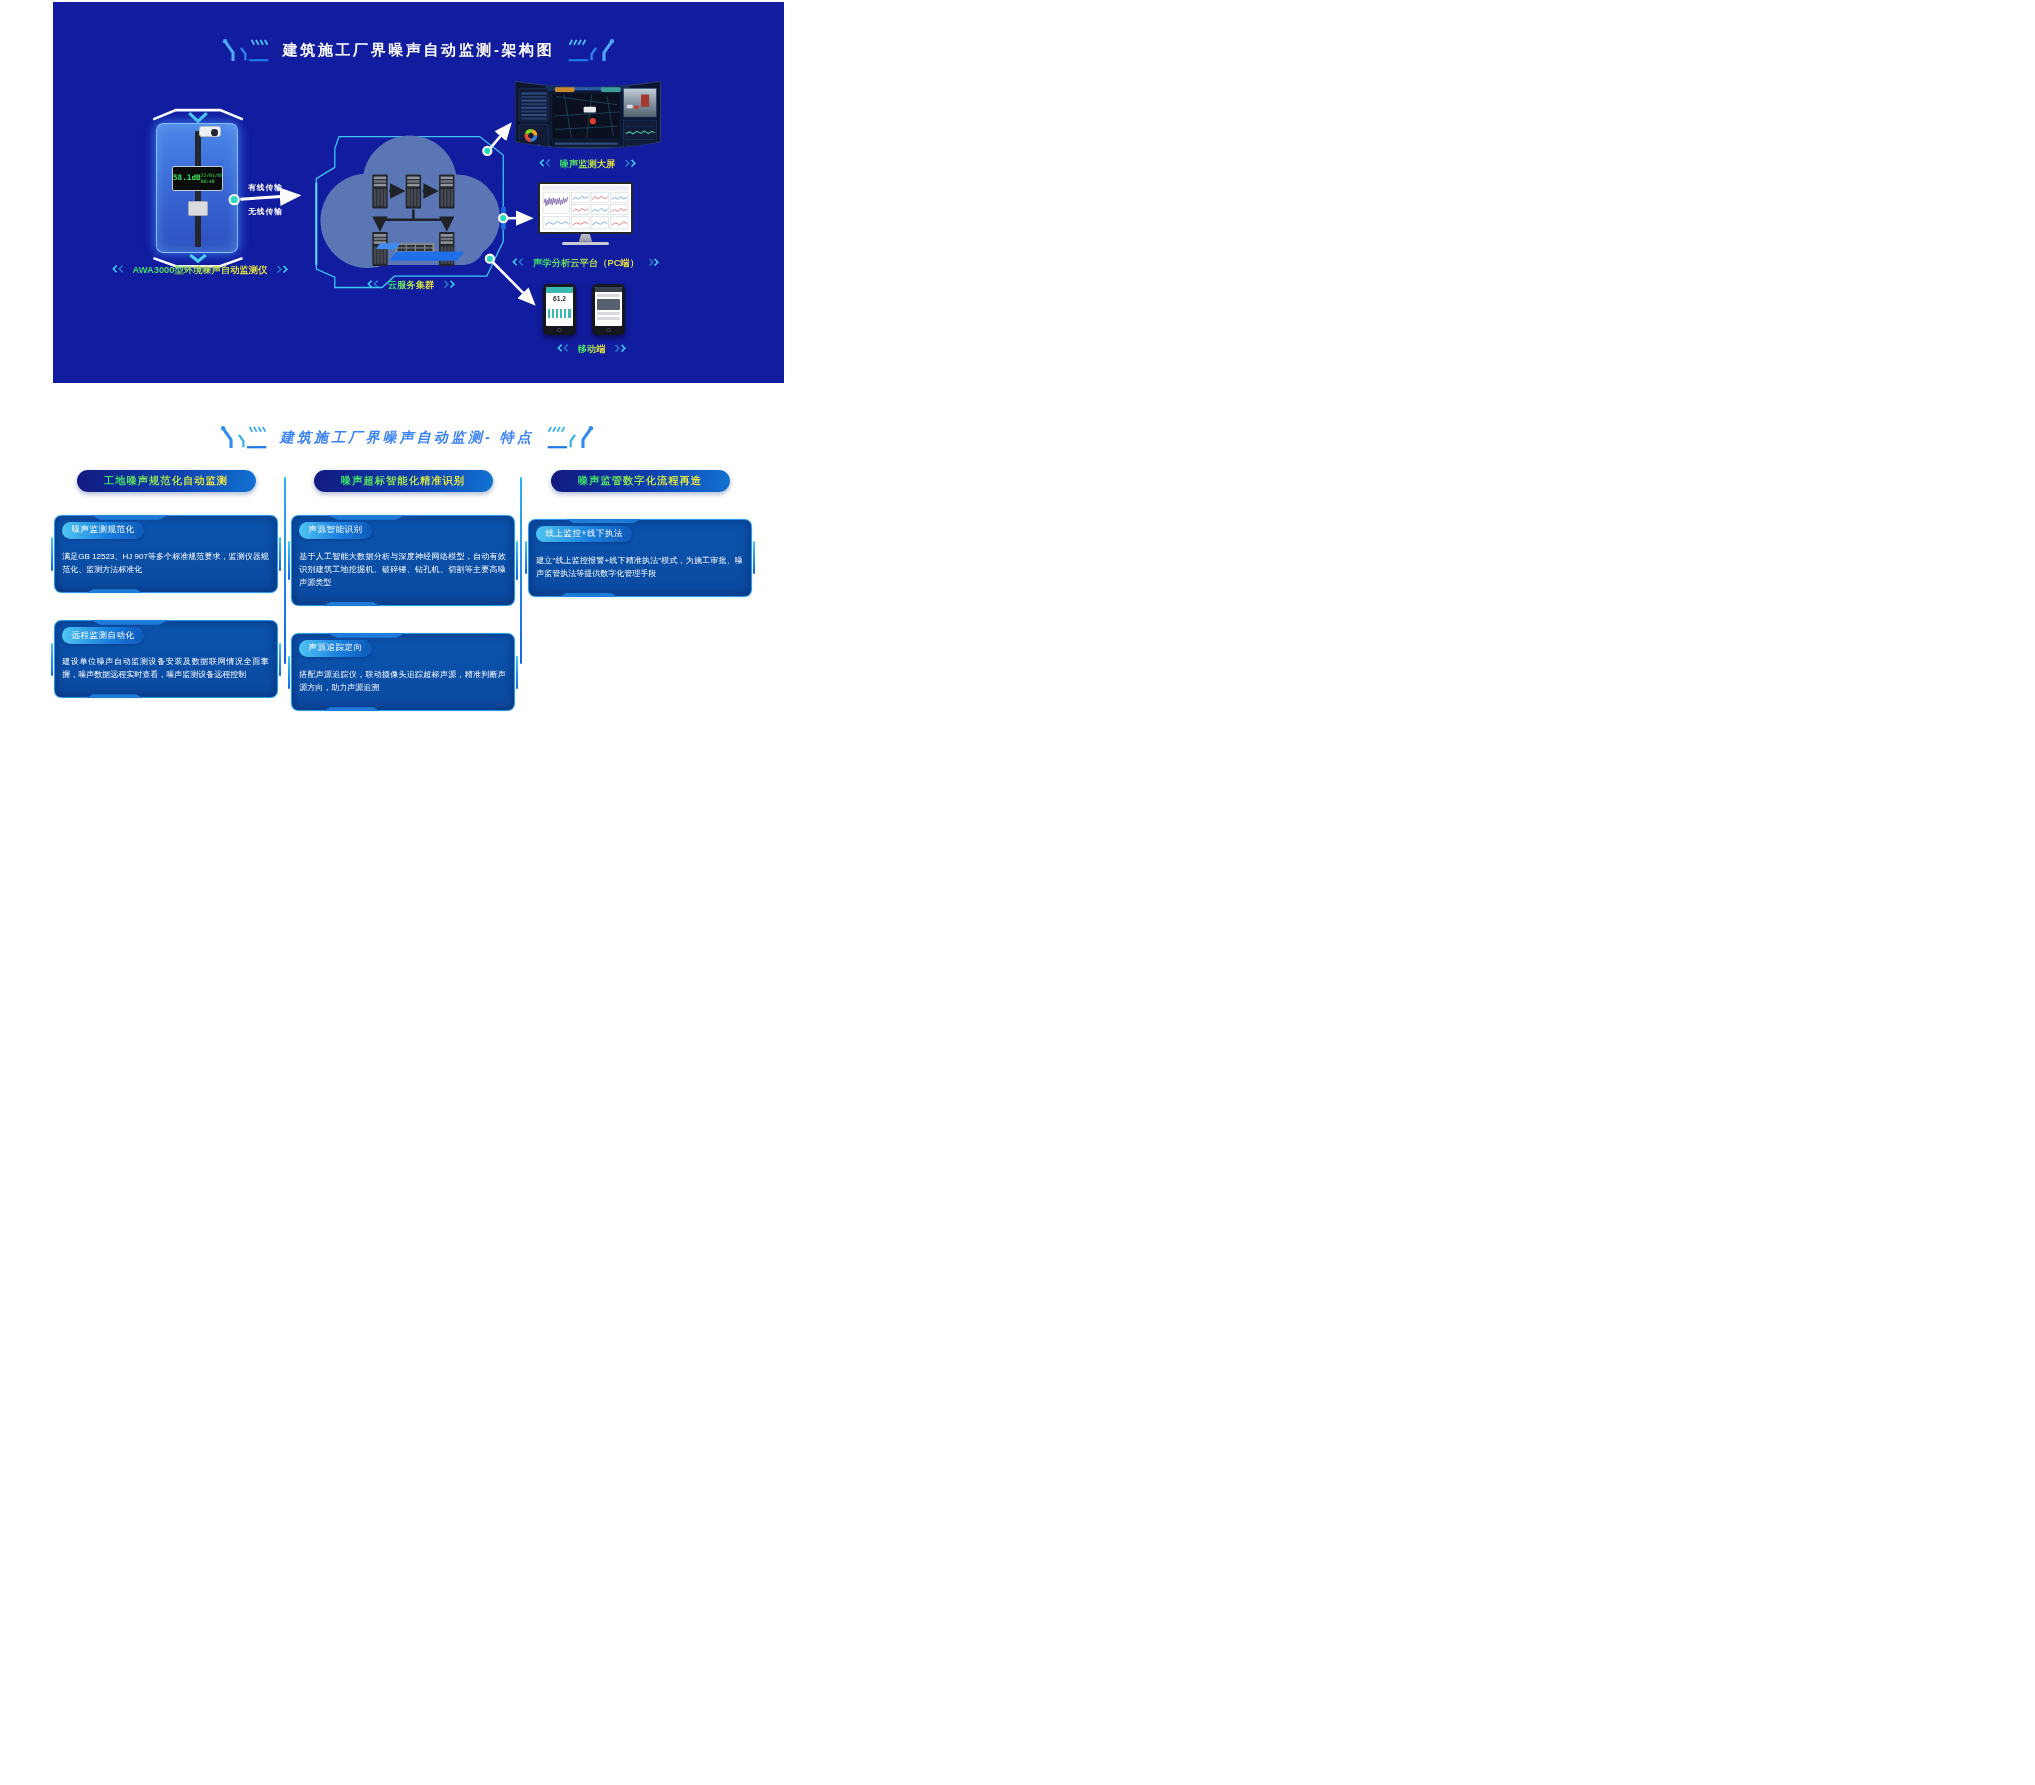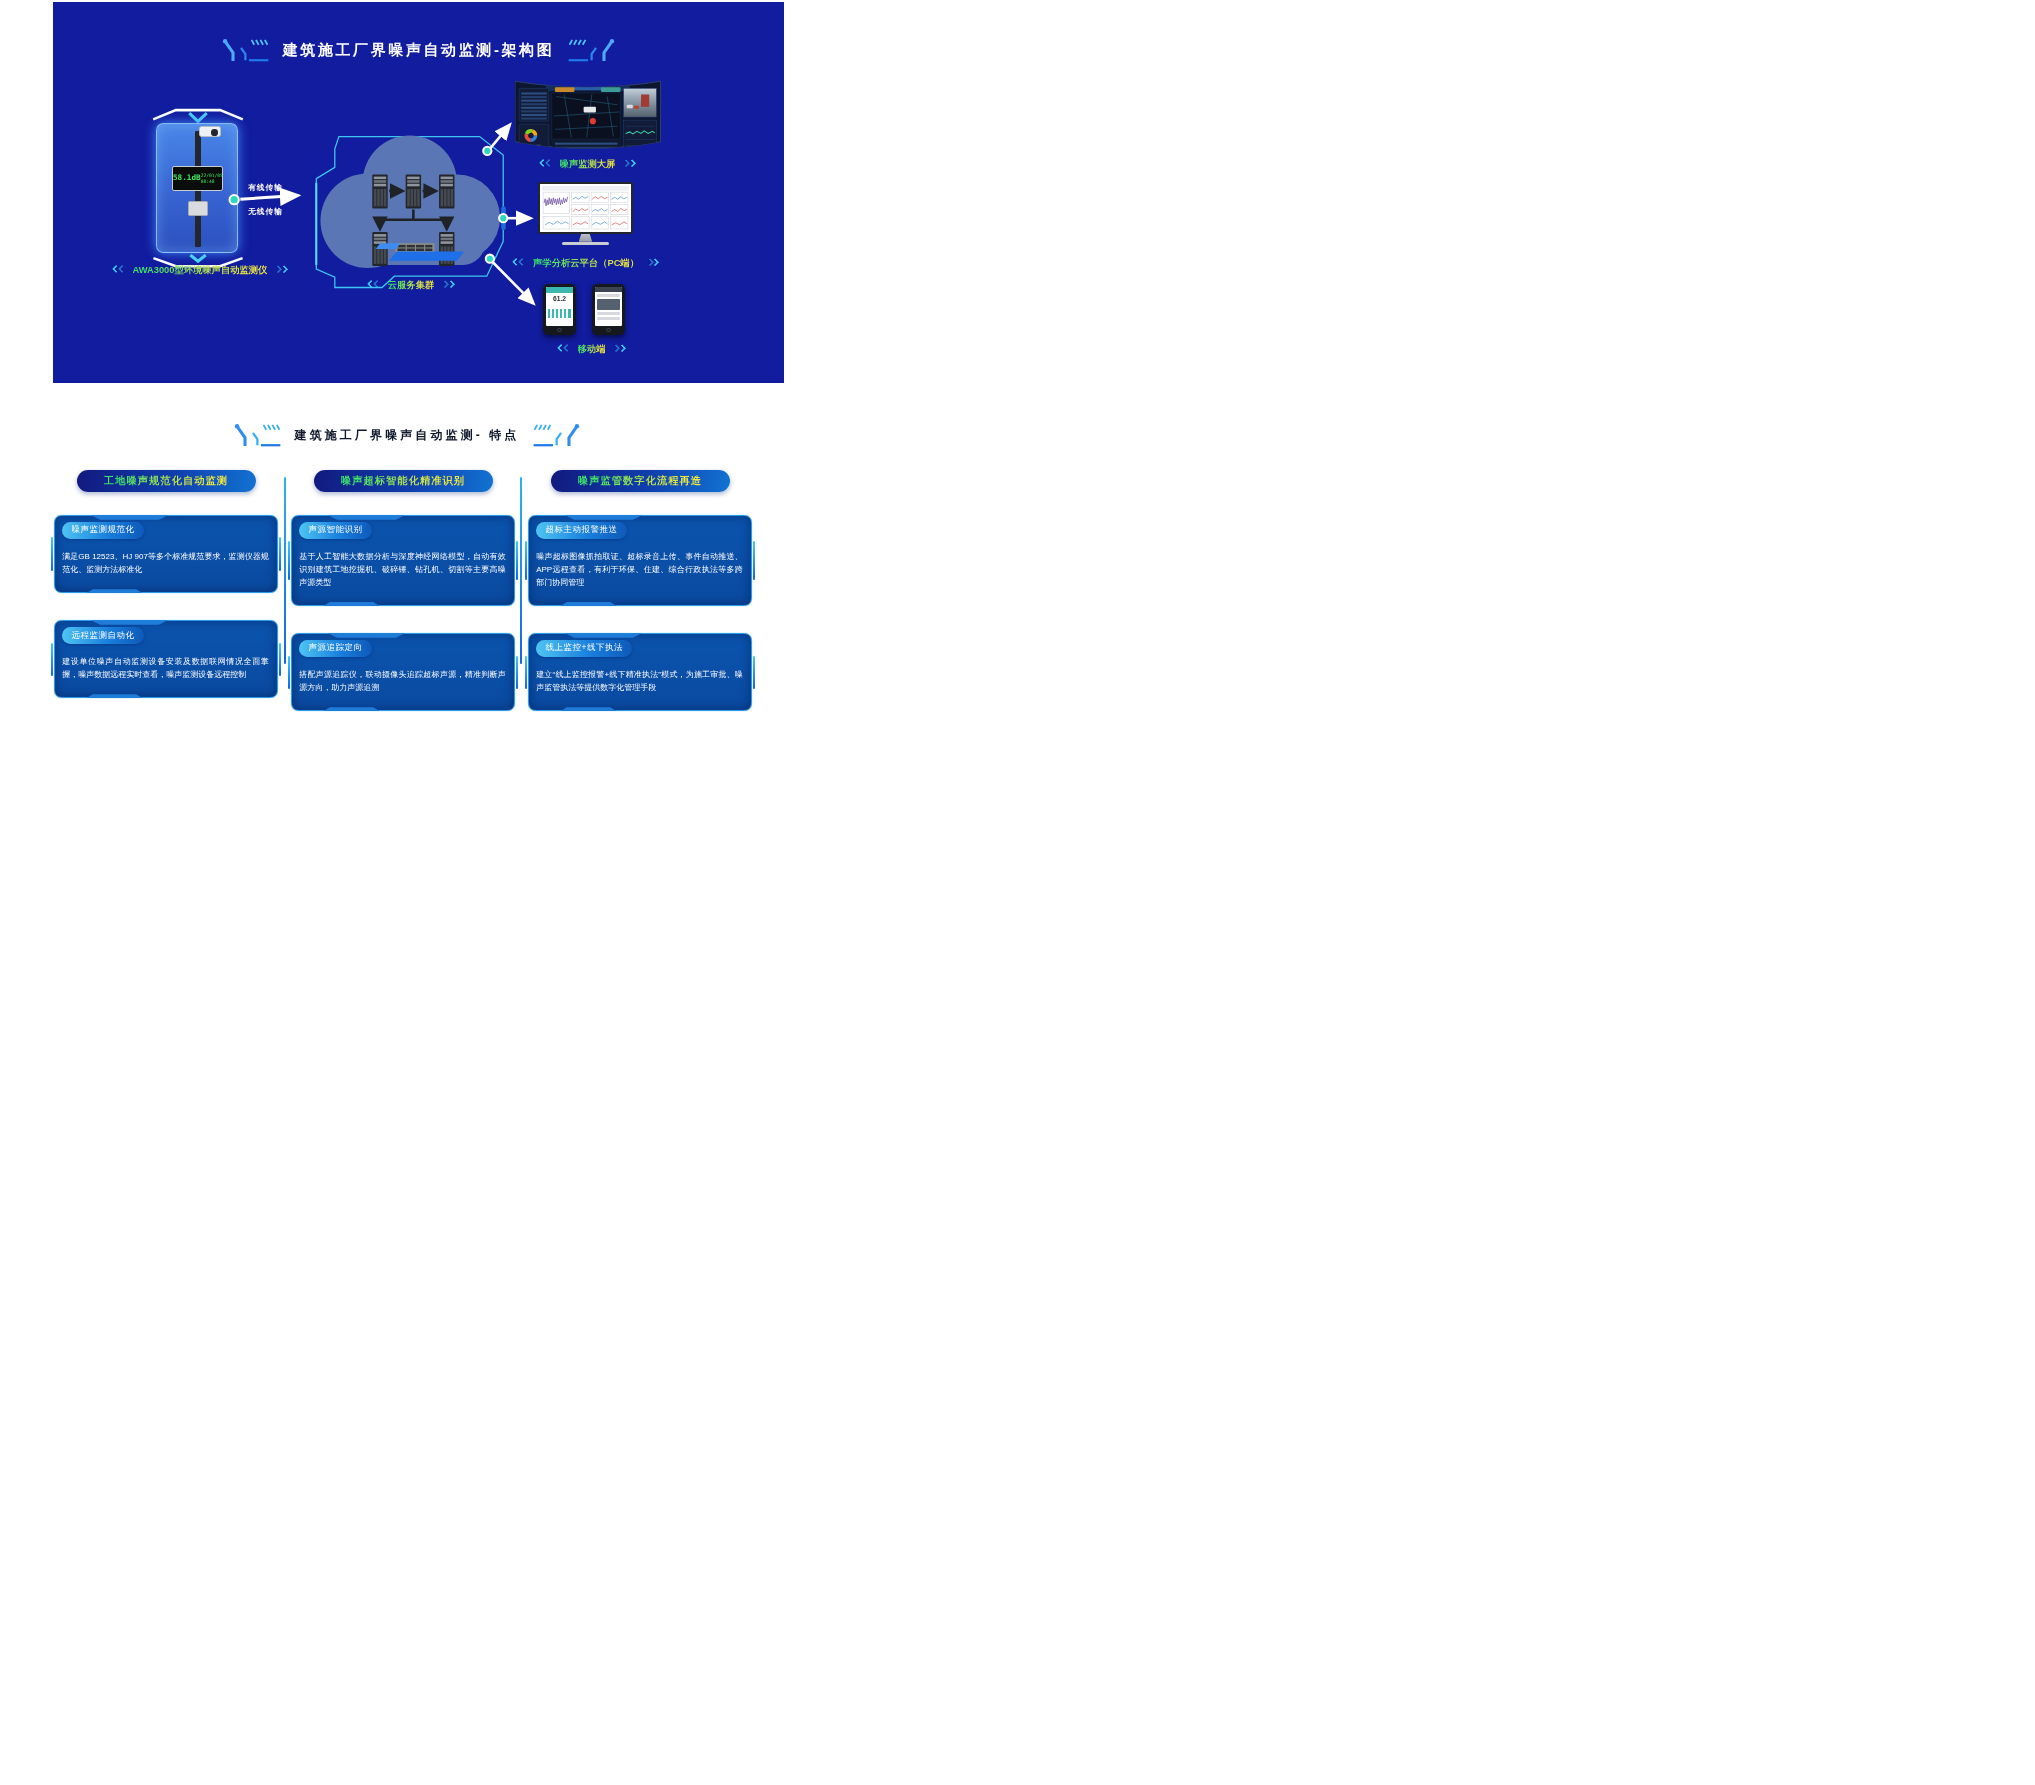--- a/index.html
+++ b/index.html
@@ -60,21 +60,21 @@
       -webkit-mask-image:linear-gradient(180deg,transparent 0 30%,#000 30%);mask-image:linear-gradient(180deg,transparent 0 30%,#000 30%);}
   .p2-head{height:5.1px;background:#3A4450;}
   .p2-row{height:2.6px;background:#D6DADF;margin:2.1px 2.6px 0;border-radius:1px;}
   .p2-img{height:11.3px;background:#55616E;margin:2.1px 2.6px 0;border-radius:1px;}
   .phone-btn{width:4.6px;height:4.6px;border:1px solid #3A3F46;border-radius:50%;margin:1.5px auto 0;}
 
   .overlay-svg{position:absolute;left:0;top:0;width:731px;height:381px;z-index:5;pointer-events:none;}
 
   
   .f-title-row{position:absolute;left:0;top:417px;width:100%;display:flex;justify-content:center;align-items:center;gap:11.3px;}
-  .f-title{font-size:12px;font-weight:800;color:#0f172a;letter-spacing:3.1px;white-space:nowrap;}
+  .f-title{font-size:14px;font-weight:800;color:#3b82f6;letter-spacing:3.1px;white-space:nowrap;font-style:italic;}
 
   .cols{position:absolute;left:54px;top:470px;width:696px;display:grid;grid-template-columns:224px 224px 224px;column-gap:13px;}
   .col{display:flex;flex-direction:column;align-items:center;}
   .pill{width:179px;height:21.6px;border-radius:513px;display:flex;align-items:center;justify-content:center;
         background:linear-gradient(100deg,#12197E 0%,#0F3FAE 55%,#1273D2 100%);
         box-shadow:0 2.1px 5.1px rgba(10,40,120,.35);}
   .pill span{font-size:10.3px;font-weight:800;letter-spacing:1px;}
 
   .card{position:relative;width:100%;min-height:61px;border:1px solid #2E9BE8;border-radius:7.2px;
         background:linear-gradient(180deg,#0B54AE,#0A4AA0);
@@ -520,26 +520,20 @@
         <span class="br r"></span>
         <span class="tag">声源追踪定向</span>
         <p class="body">搭配声源追踪仪，联动摄像头追踪超标声源，精准判断声源方向，助力声源追溯</p>
       </div>
     </div>
 
     <div class="col">
       <div class="pill">
         <span class="grad">噪声监管数字化流程再造</span>
       </div>
-      <div class="card first">
-        <span class="br l"></span>
-        <span class="br r"></span>
-        <span class="tag">超标主动报警推送</span>
-        <p class="body">噪声超标图像抓拍取证、超标录音上传、事件自动推送、APP远程查看，有利于环保、住建、综合行政执法等多跨部门协同管理</p>
-      </div>
       <div class="card second">
         <span class="br l"></span>
         <span class="br r"></span>
         <span class="tag">线上监控+线下执法</span>
         <p class="body">建立“线上监控报警+线下精准执法”模式，为施工审批、噪声监管执法等提供数字化管理手段</p>
       </div>
     </div>
 
   </div>
 </div>

